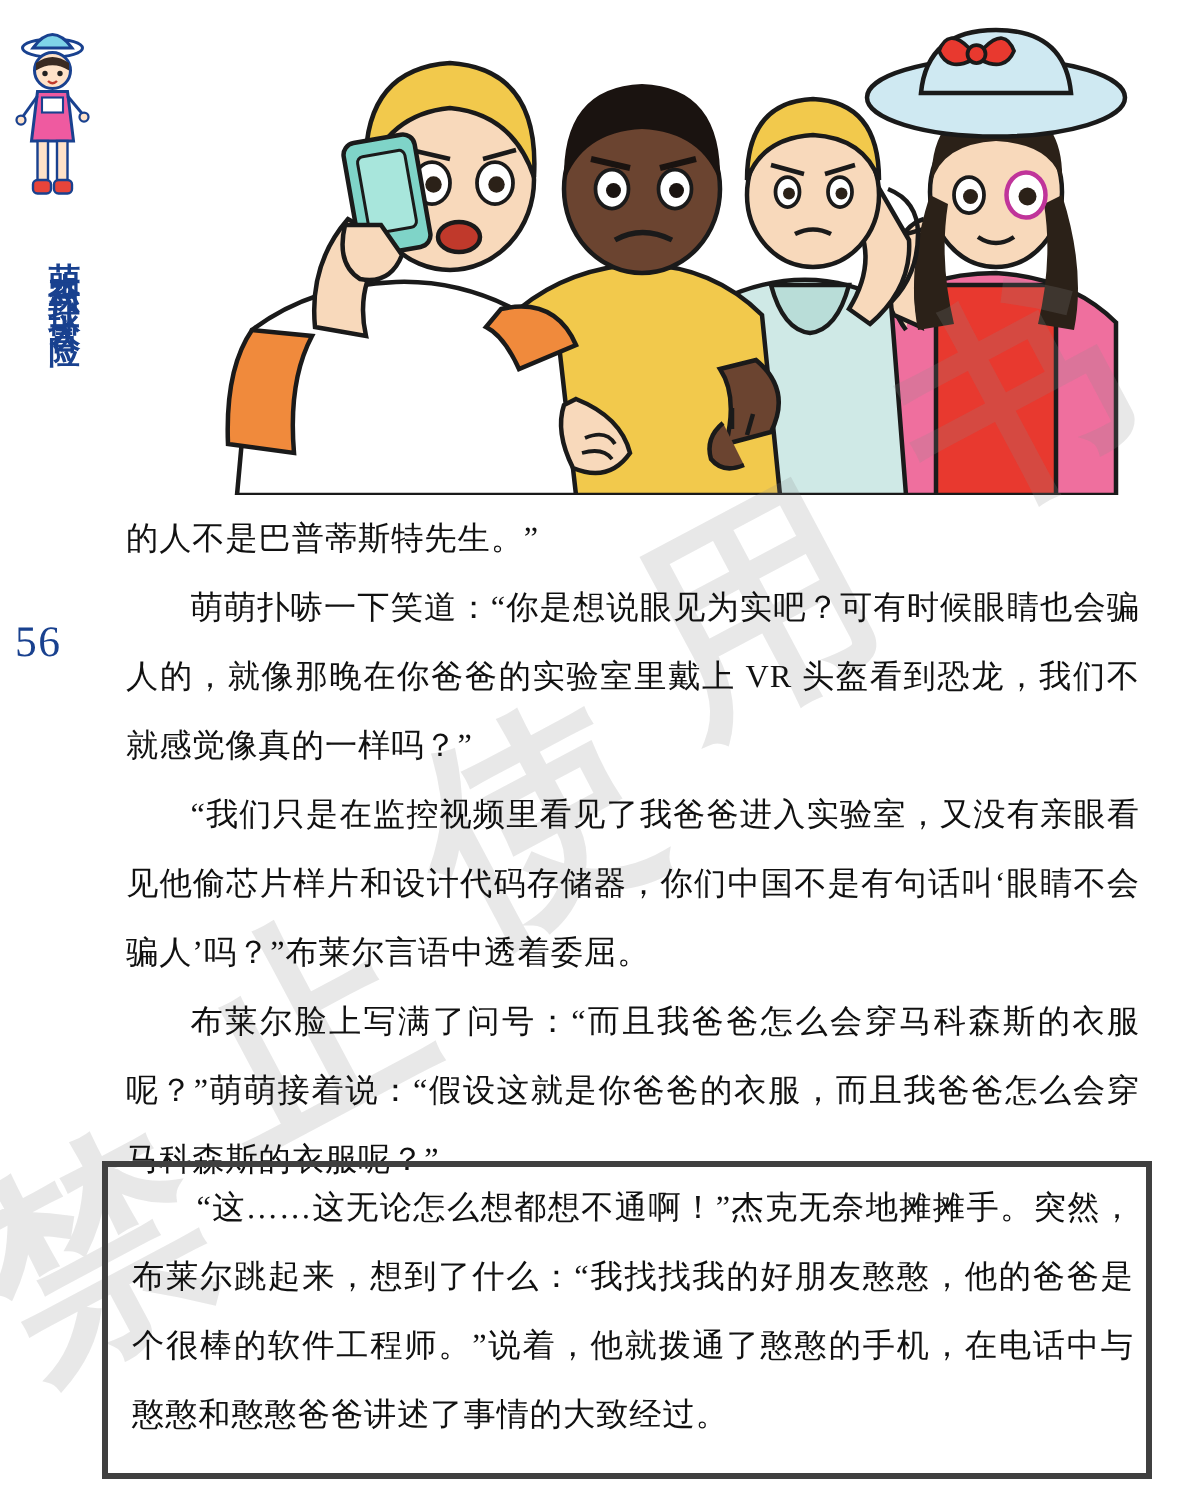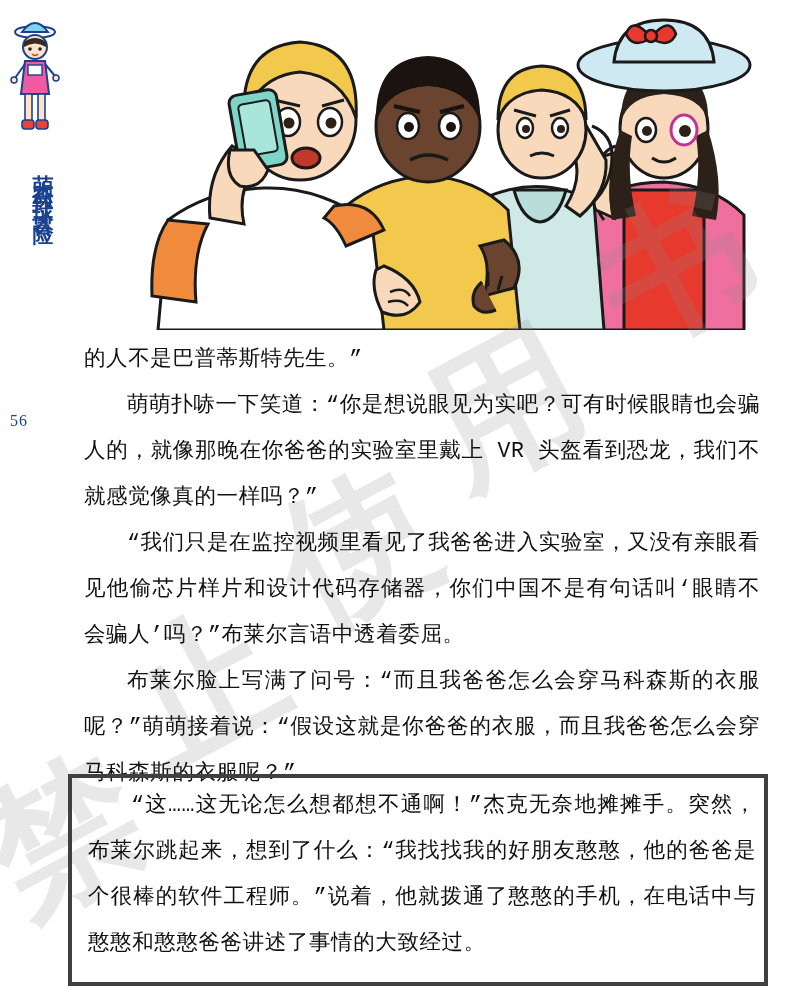--- a/index.html
+++ b/index.html
@@ -42,21 +42,21 @@
     font-weight: bold;
     letter-spacing: 7px;
     color: #19418f;
     line-height: 1.0;
   }
   #spine-page {
     position: absolute;
     left: 10px;
     top: 412px;
     font-family: "Liberation Serif", serif;
-    font-size: 16px;
+    font-size: 29px;
     color: #19418f;
     letter-spacing: 1px;
   }
 
   
   #illustration {
     position: absolute;
     left: 84px;
     top: 10px;
     width: 700px;
@@ -66,21 +66,21 @@
   #illustration svg { display: block; }
 
   
   #article {
     position: absolute;
     left: 84px;
     top: 336px;
     width: 676px;
   }
   .para {
-    font-family: Liberation Mono, monospace;
+    font-family: Liberation Serif, serif;
     font-size: 21.5px;
     line-height: 46px;
     color: #111111;
     text-align: justify;
     margin: 0 0 0 0;
     letter-spacing: 0.6px;
   }
   .para.indent { text-indent: 2em; }
 
   

